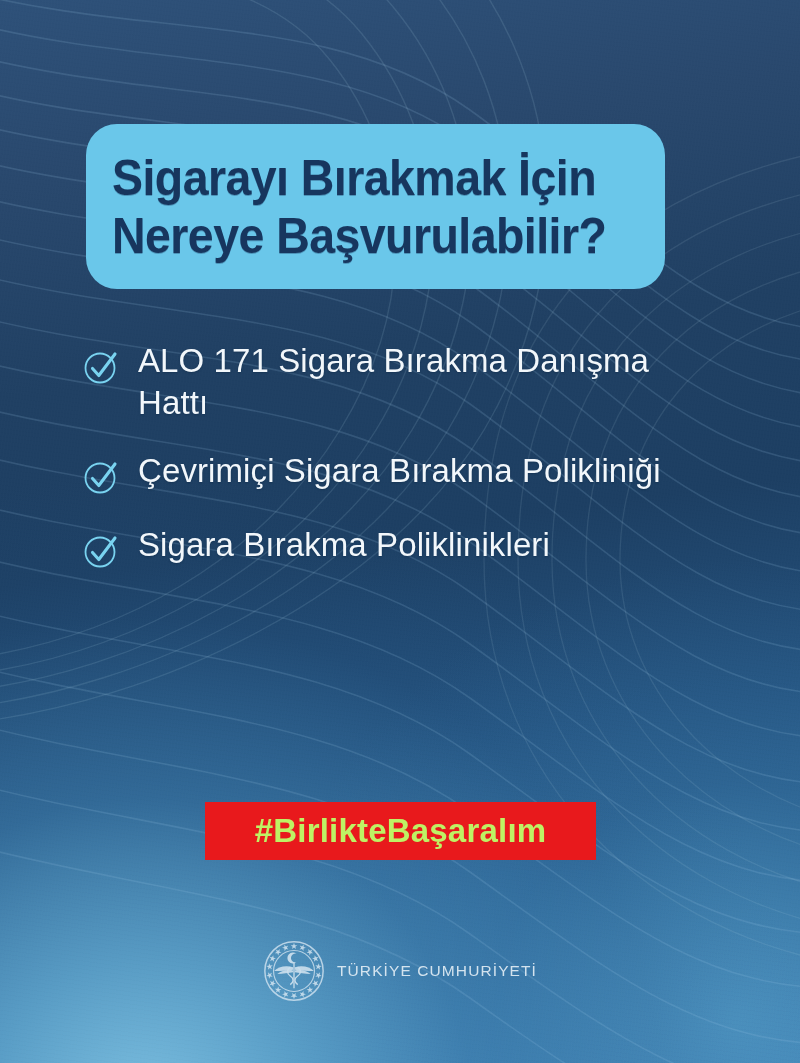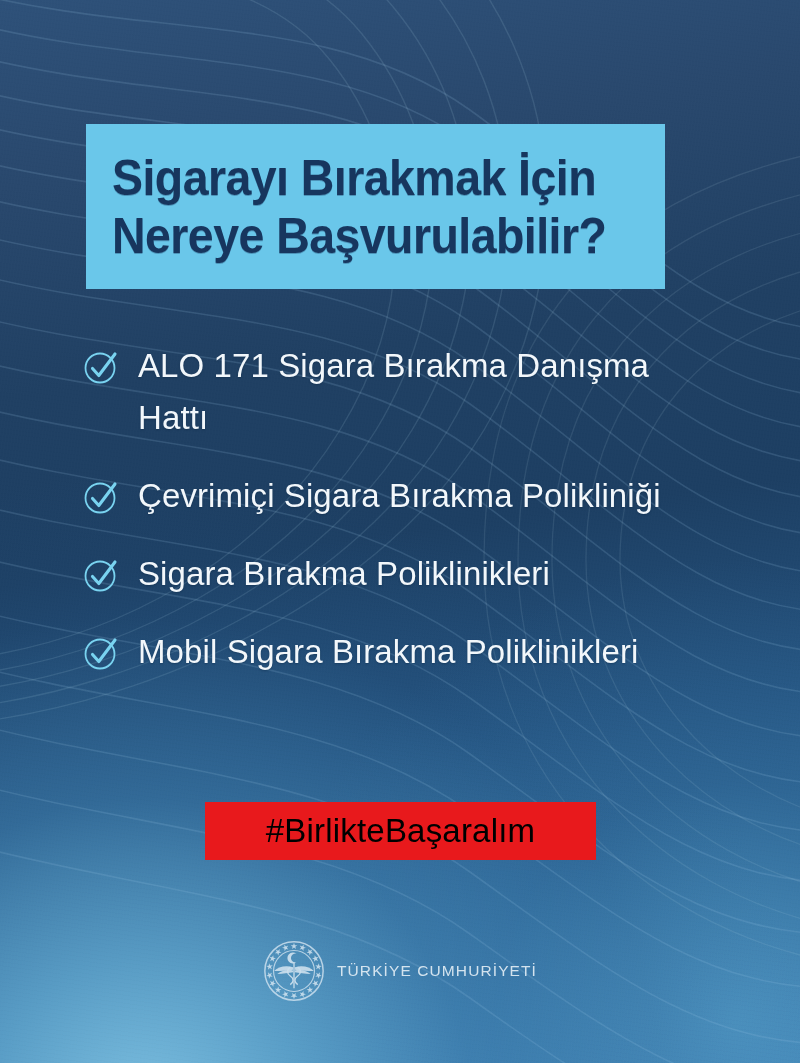--- a/index.html
+++ b/index.html
@@ -42,20 +42,21 @@
     left: 86px;
     top: 124px;
     width: 579px;
     height: 165px;
     background: #6ac7ea;
     display: flex;
     flex-direction: column;
     justify-content: center;
     padding: 0 0 0 26px;
     box-sizing: border-box;
+    border-radius: 31px;
   }
   .title-line {
     color: #17365e;
     font-family: "Liberation Sans", sans-serif;
     font-weight: 700;
     font-size: 50px;
     line-height: 58px;
     letter-spacing: -0.6px;
     transform: scaleX(0.93);
     transform-origin: left center;
@@ -79,42 +80,42 @@
     flex: 0 0 auto;
     width: 42px;
     height: 42px;
     margin-top: 6px;
     margin-right: 16px;
   }
   .check-icon svg { display: block; }
   .check-text {
     color: #f2f7fb;
     font-size: 33px;
-    line-height: 52px;
+    line-height: 42px;
     font-weight: 400;
     letter-spacing: .1px;
     text-shadow: 0 1px 2px rgba(10,35,60,.35);
   }
 
   
   .hashtag-banner {
     position: absolute;
     left: 205px;
     top: 802px;
     width: 391px;
     height: 58px;
     background: #e8191c;
     display: flex;
     align-items: center;
     justify-content: center;
   }
   .hashtag-text {
-    color: #000000;
+    color: #bef264;
     font-size: 33px;
-    font-weight: 400;
+    font-weight: 700;
     letter-spacing: .2px;
     white-space: nowrap;
     text-align: center;
   }
 
   
   .footer {
     position: absolute;
     left: 0;
     right: 0;
@@ -225,29 +226,20 @@
     <div class="check-item">
       <span class="check-icon">
         <svg width="42" height="42" viewBox="0 0 42 42" aria-hidden="true">
           <circle cx="20" cy="22" r="14.5" fill="none" stroke="#79d3f0" stroke-width="1.8"></circle>
           <path d="M12.5 22.5 L18.8 29.5 L35 8" fill="none" stroke="#79d3f0" stroke-width="3.1" stroke-linecap="round" stroke-linejoin="round"></path>
         </svg>
       </span>
       <span class="check-text">Sigara Bırakma Poliklinikleri</span>
     </div>
 
-    <div class="check-item">
-      <span class="check-icon">
-        <svg width="42" height="42" viewBox="0 0 42 42" aria-hidden="true">
-          <circle cx="20" cy="22" r="14.5" fill="none" stroke="#79d3f0" stroke-width="1.8"></circle>
-          <path d="M12.5 22.5 L18.8 29.5 L35 8" fill="none" stroke="#79d3f0" stroke-width="3.1" stroke-linecap="round" stroke-linejoin="round"></path>
-        </svg>
-      </span>
-      <span class="check-text">Mobil Sigara Bırakma Poliklinikleri</span>
-    </div>
 
   </div>
 
   <div class="hashtag-banner">
     <span class="hashtag-text">#BirlikteBaşaralım</span>
   </div>
 
   <div class="footer">
     <span>
       <svg class="emblem" viewBox="0 0 100 100" aria-hidden="true">

